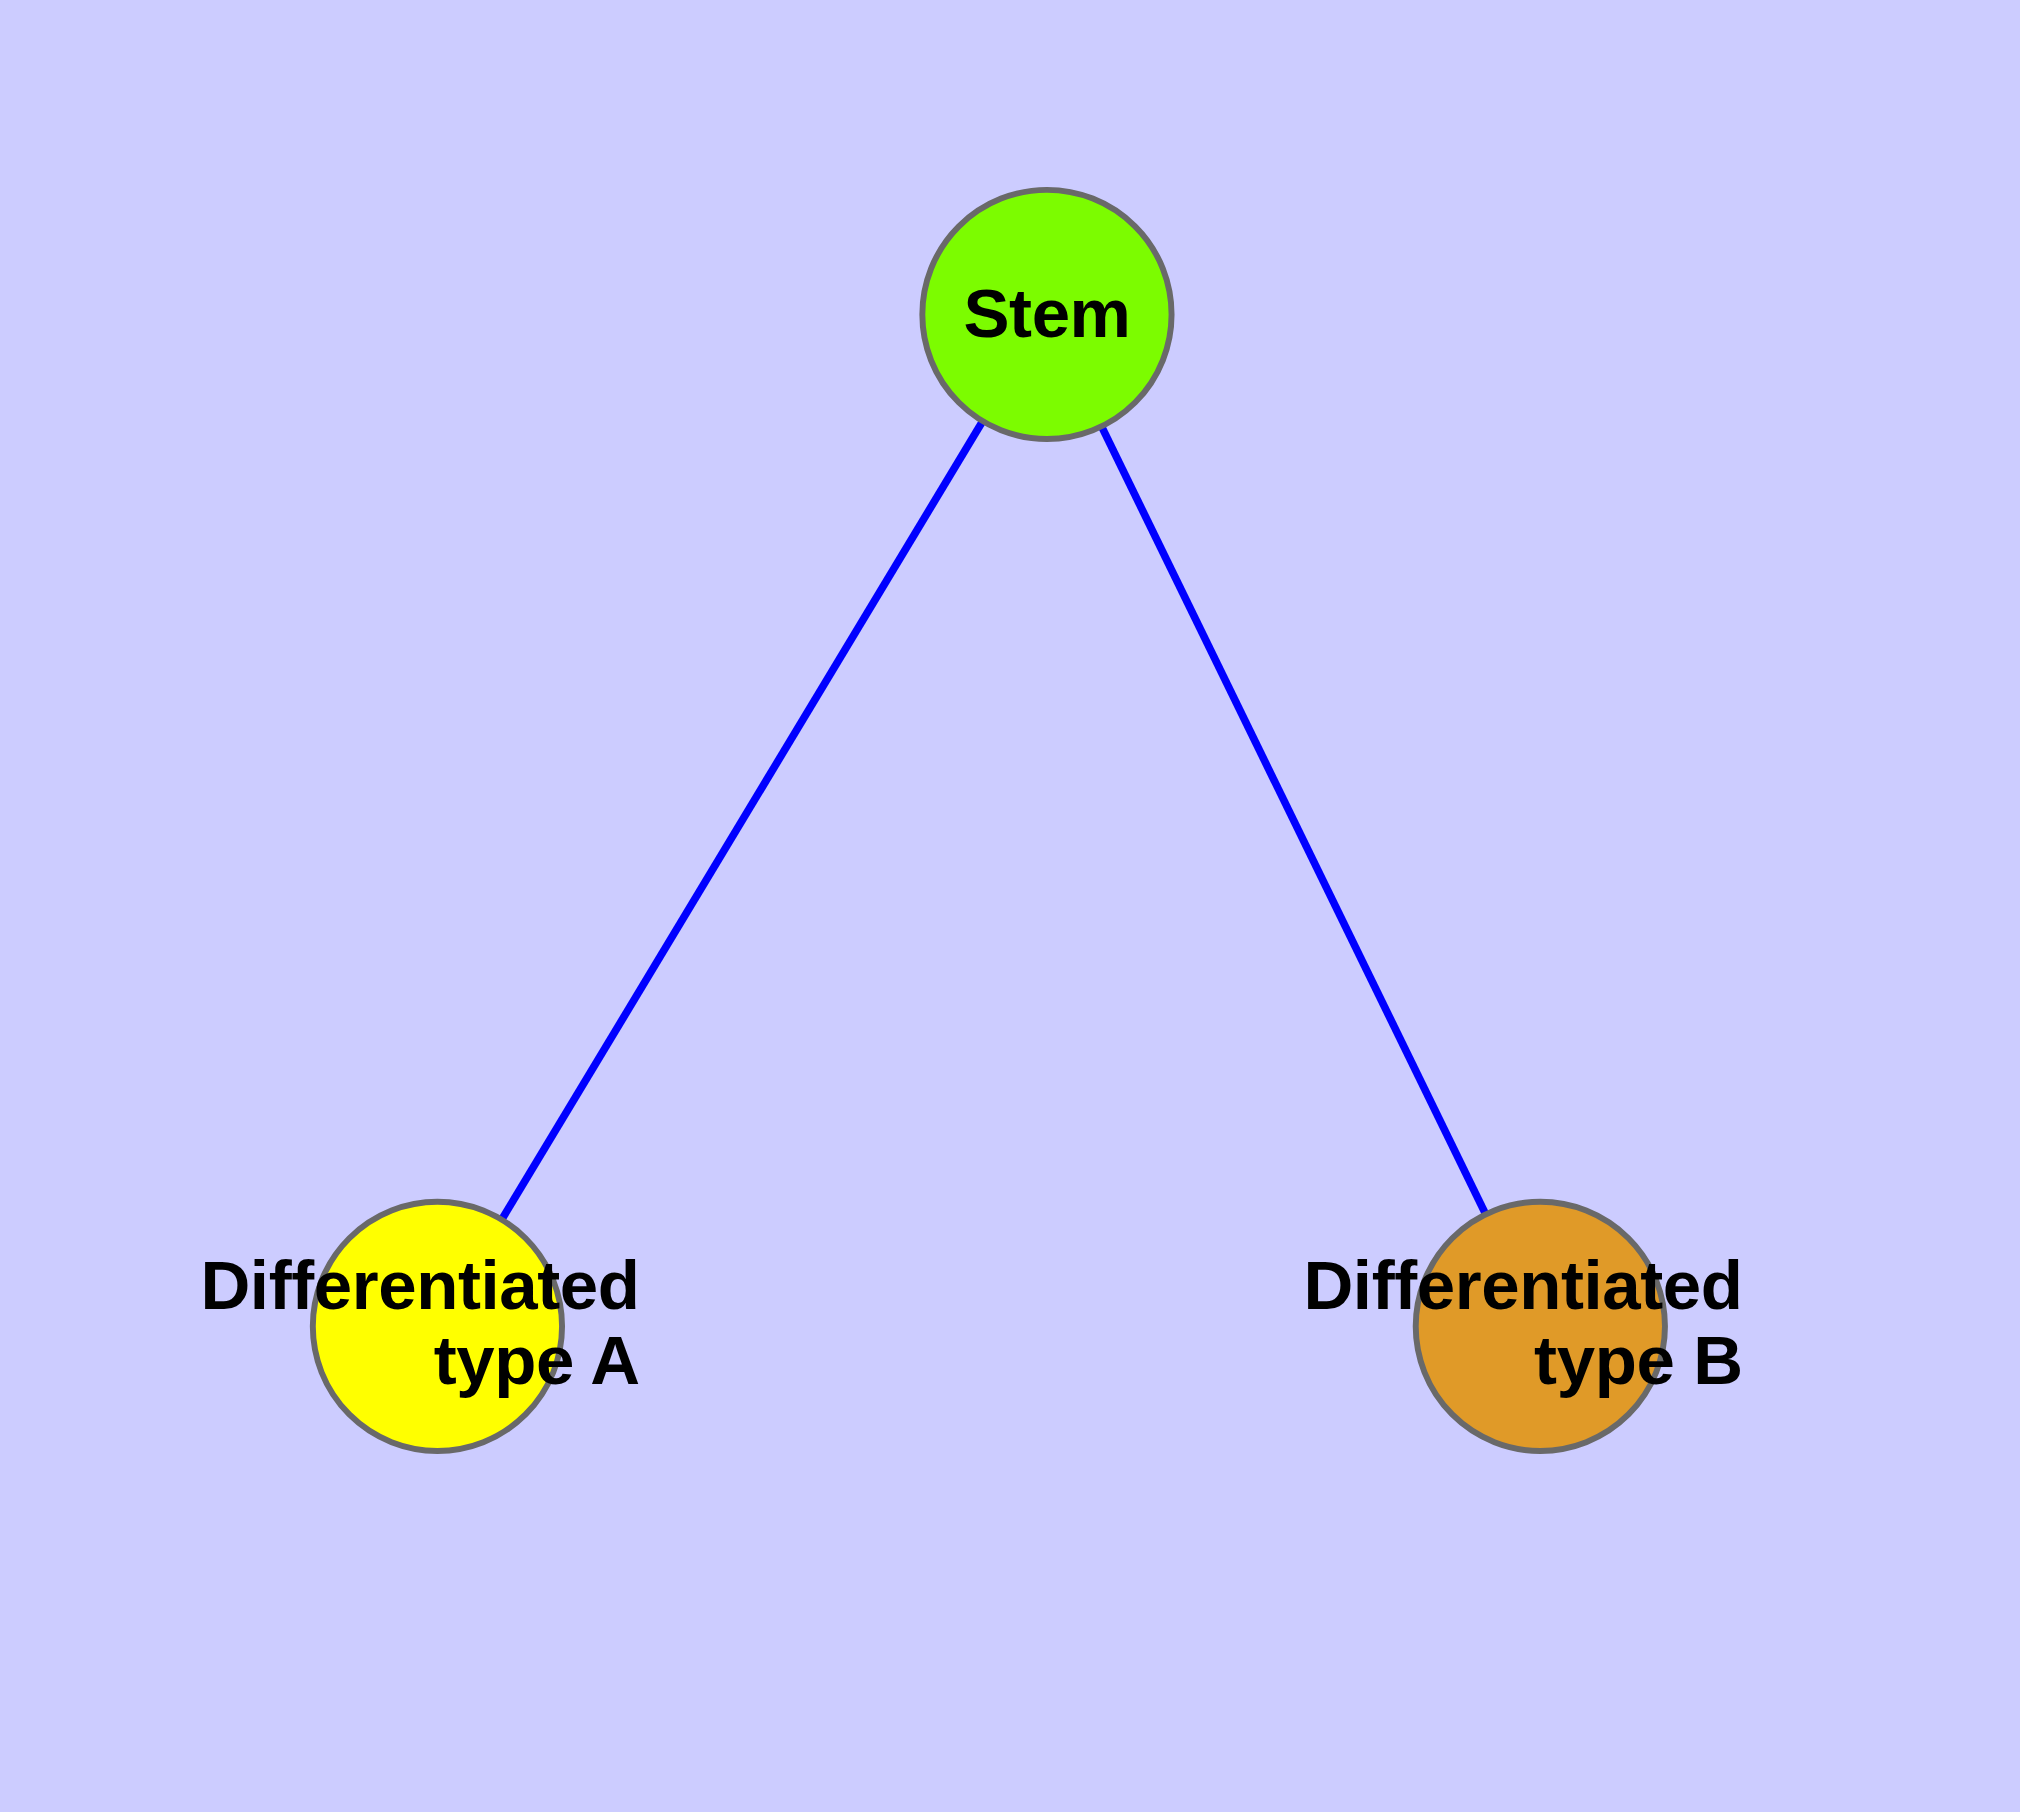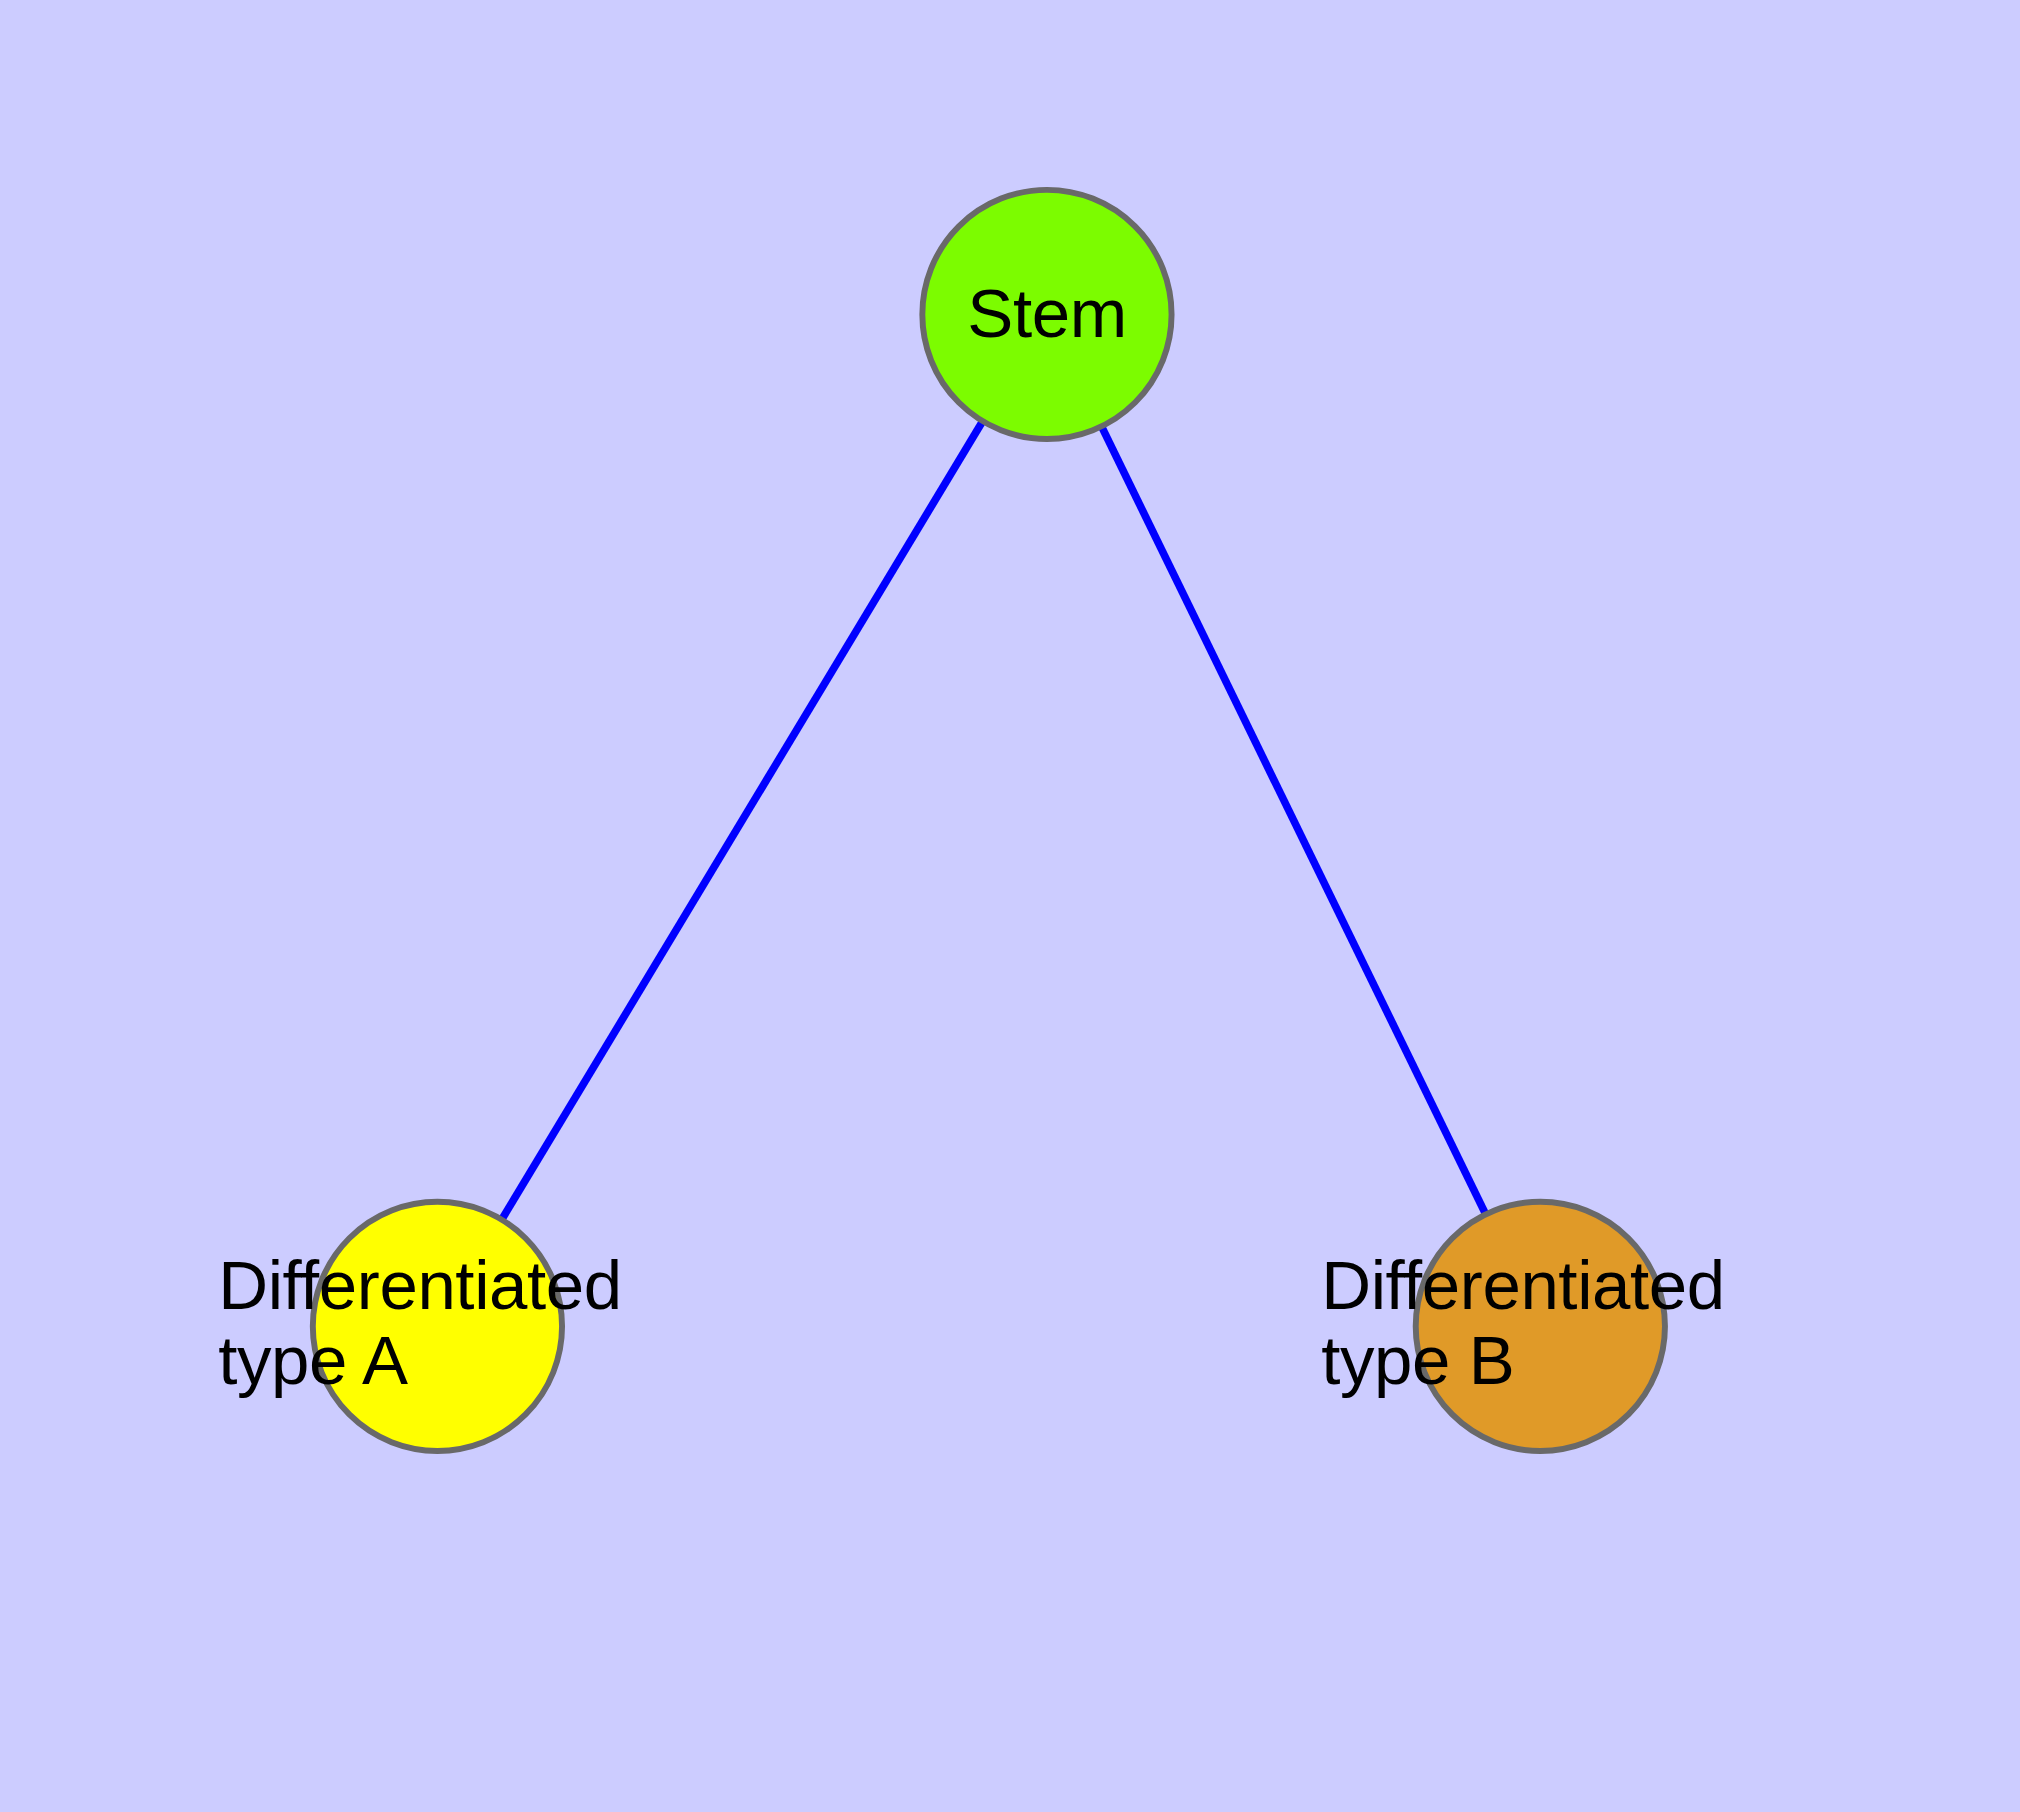--- a/index.html
+++ b/index.html
@@ -19,24 +19,24 @@
     position: absolute;
     left: 0;
     top: 0;
     width: 2021px;
     height: 1812px;
   }
   .node-label {
     position: absolute;
     color: #000000;
     font-family: "Liberation Sans", sans-serif;
-    font-weight: normal;
+    font-weight: bold;
     font-size: 69px;
     line-height: 1.08;
-    text-align: left;
+    text-align: right;
     white-space: pre;
     letter-spacing: -0.4px;
     transform: translate(-50%, -50%);
     pointer-events: none;
   }
 </style>
 </head>
 <body>
 
 <div id="canvas">

